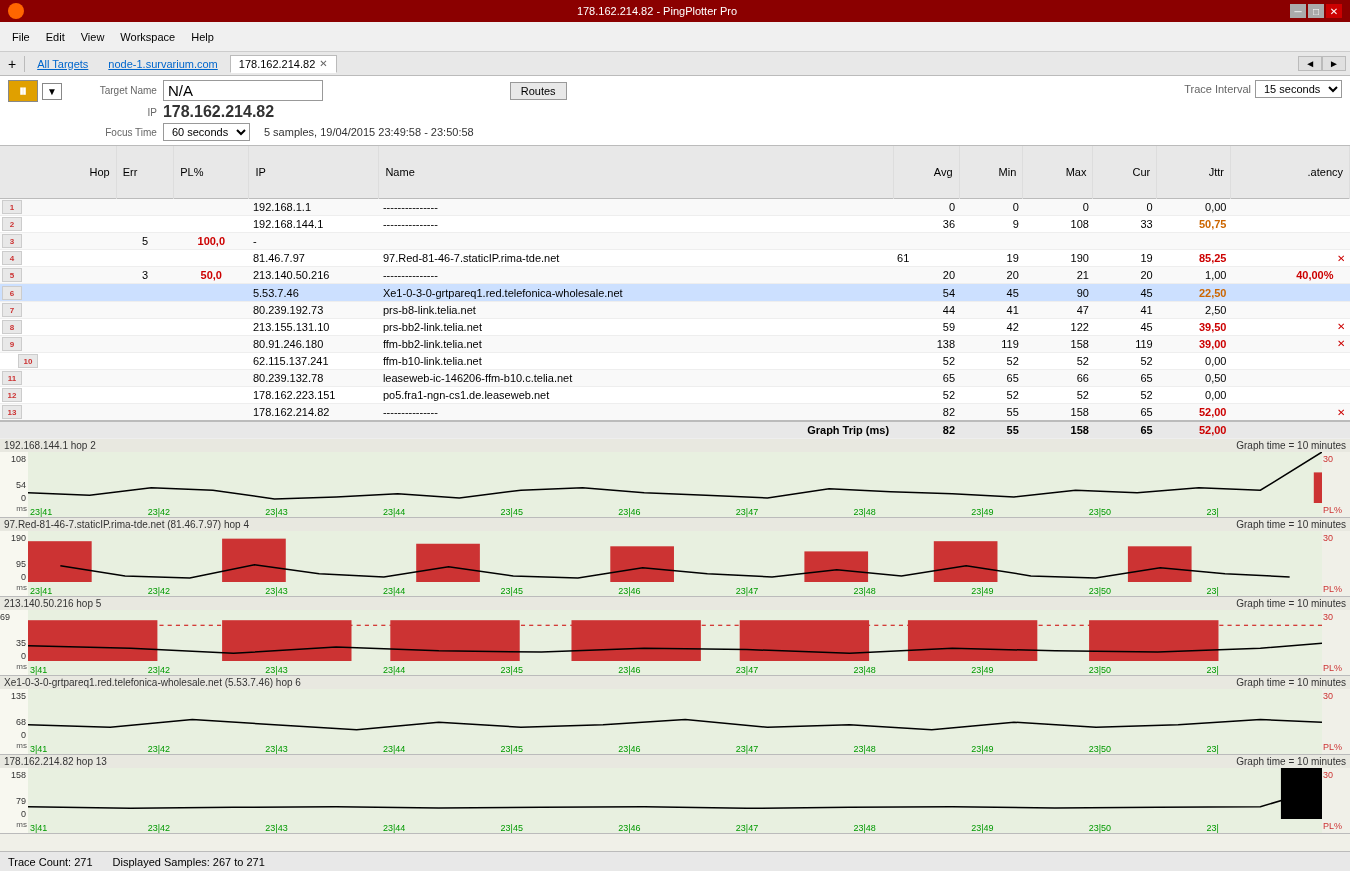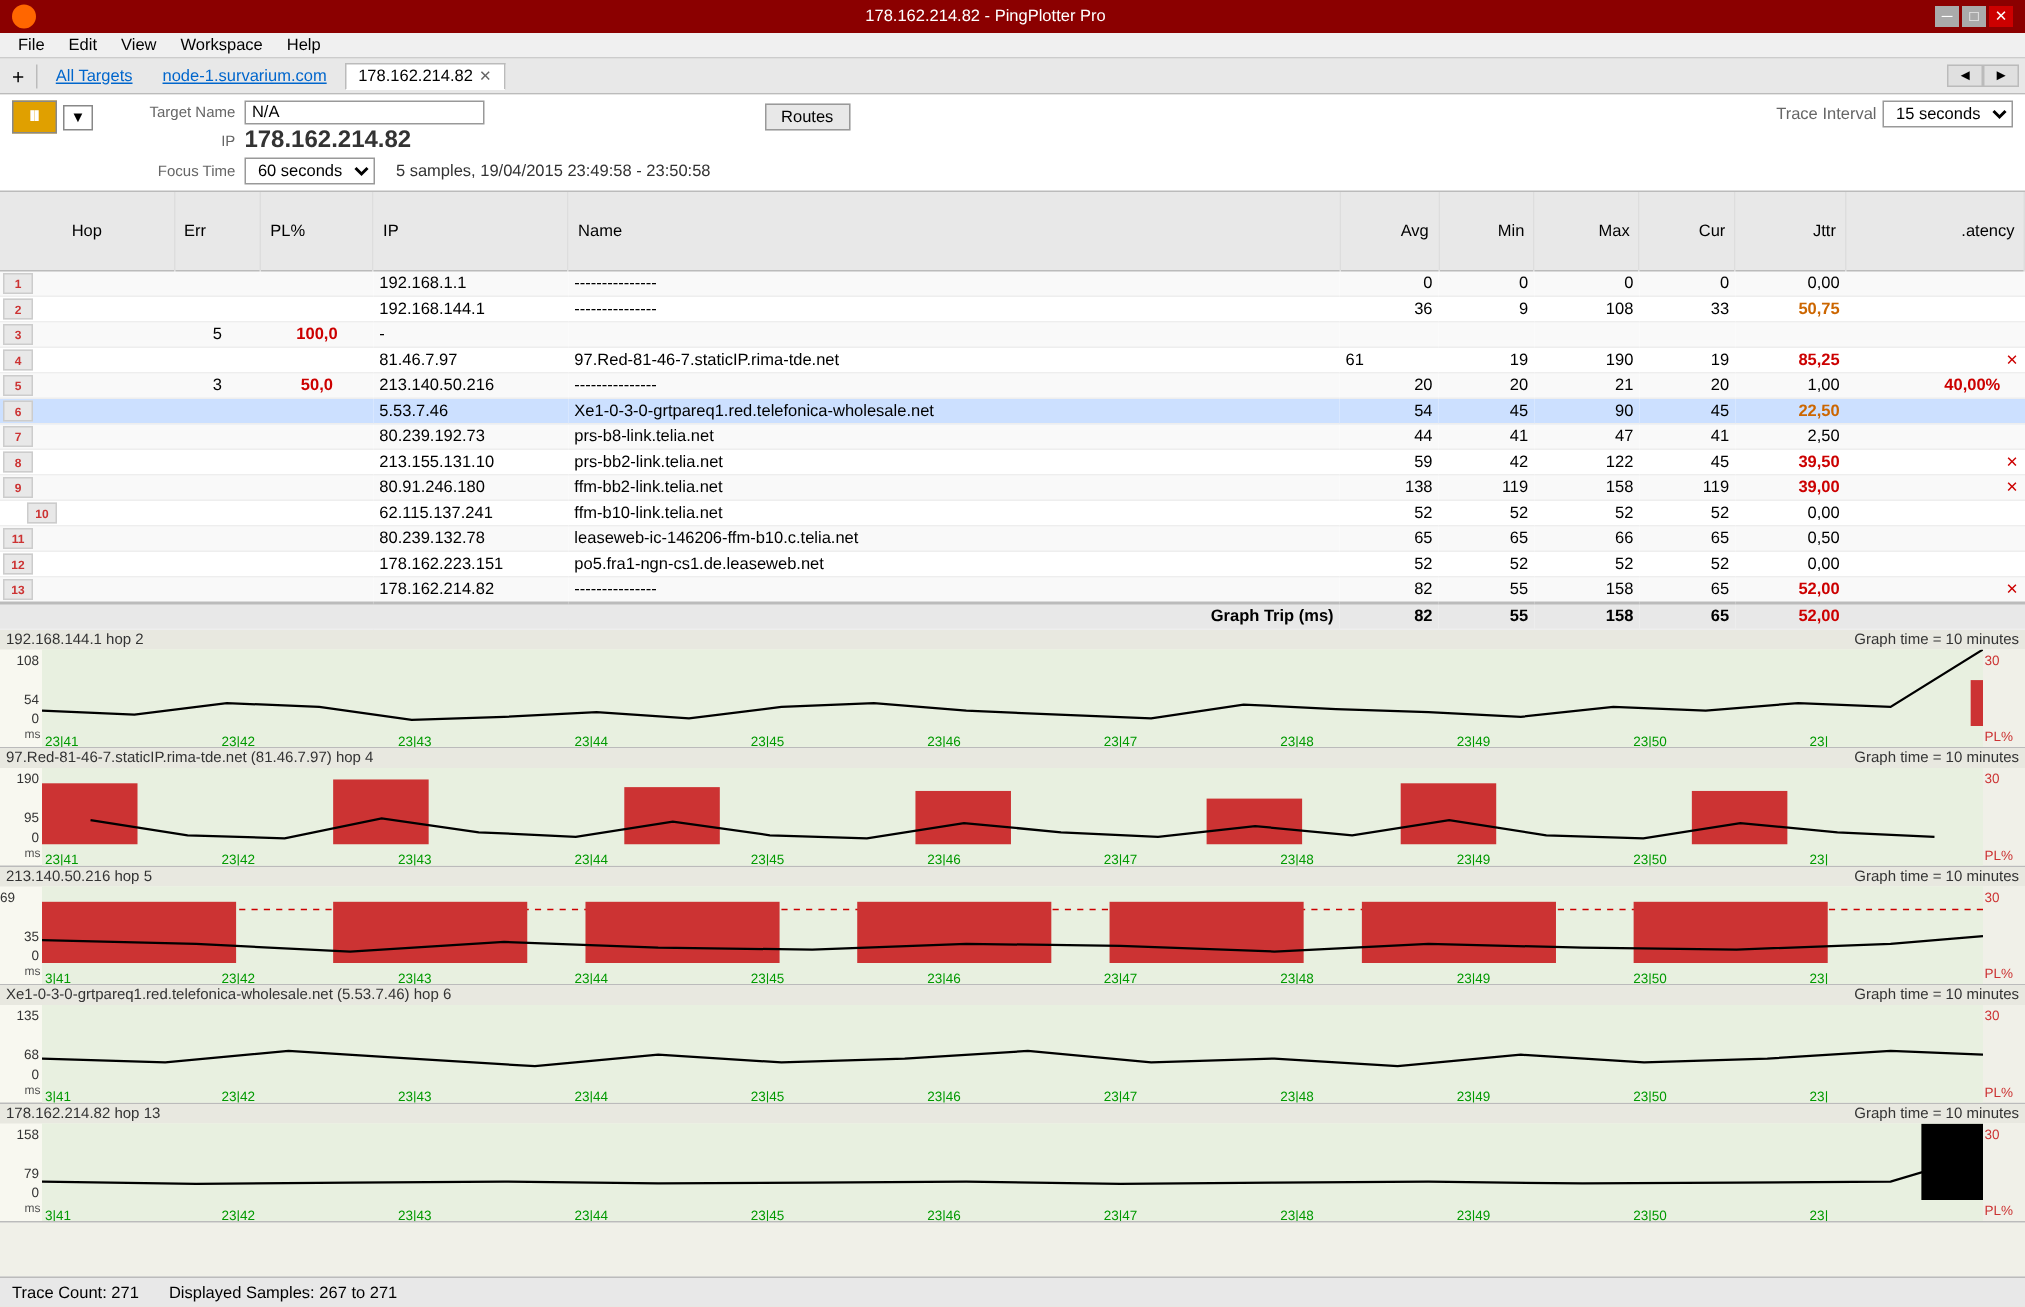--- a/index.html
+++ b/index.html
@@ -102,21 +102,21 @@
 <div id="title-bar">
   <span style="width:16px;height:16px;background:#ff6600;border-radius:50%;display:inline-block;"></span>
   <span style="flex:1;text-align:center;font-size:11px;color:white;">178.162.214.82 - PingPlotter Pro</span>
   <div style="display:flex;gap:2px;">
     <button style="background:#aaa;border:none;color:white;width:16px;height:14px;font-size:10px;cursor:pointer;">─</button>
     <button style="background:#aaa;border:none;color:white;width:16px;height:14px;font-size:10px;cursor:pointer;">□</button>
     <button style="background:#c00;border:none;color:white;width:16px;height:14px;font-size:10px;cursor:pointer;">✕</button>
   </div>
 </div>
 
-<div id="menu-bar" style="background:#f0f0f0;height:17px;display:flex;align-items:center;padding:0 4px;border-bottom:1px solid #ccc;">
+<div id="menu-bar" style="background:#f0f0f0;height:30px;display:flex;align-items:center;padding:0 4px;border-bottom:1px solid #ccc;">
   <span style="padding:2px 8px;cursor:pointer;font-size:11px;">File</span>
   <span style="padding:2px 8px;cursor:pointer;font-size:11px;">Edit</span>
   <span style="padding:2px 8px;cursor:pointer;font-size:11px;">View</span>
   <span style="padding:2px 8px;cursor:pointer;font-size:11px;">Workspace</span>
   <span style="padding:2px 8px;cursor:pointer;font-size:11px;">Help</span>
 </div>
 
 <div id="tab-bar" style="background:#e8e8e8;height:24px;display:flex;align-items:center;padding:0 4px;border-bottom:1px solid #bbb;gap:4px;">
   <span style="font-size:14px;cursor:pointer;padding:0 4px;">+</span>
   <span style="width:1px;height:16px;background:#bbb;"></span>
@@ -133,21 +133,21 @@
 </div>
 
 <div id="info-panel" style="background:white;padding:4px 8px;display:flex;align-items:flex-start;border-bottom:1px solid #bbb;position:relative;">
   <div style="display:flex;align-items:center;gap:4px;margin-right:8px;">
     <button style="background:#e0a000;border:1px solid #888;padding:2px 10px;cursor:pointer;font-size:16px;font-weight:bold;color:white;line-height:1;">⏸</button>
     <button style="background:white;border:1px solid #888;padding:2px 4px;cursor:pointer;font-size:10px;">▼</button>
   </div>
   <div style="display:flex;flex-direction:column;gap:2px;margin-right:16px;">
     <div style="display:flex;align-items:center;gap:6px;">
       <span style="color:#666;font-size:10px;width:75px;text-align:right;">Target Name</span>
-      <input style="font-size: 11px; border: 1px solid rgb(153, 153, 153); padding: 1px 4px; width: 160px;" value="N/A">
+      <input style="font-size: 15px; border: 1px solid rgb(153, 153, 153); padding: 1px 4px; width: 160px;" value="N/A">
     </div>
     <div style="display:flex;align-items:center;gap:6px;">
       <span style="color:#666;font-size:10px;width:75px;text-align:right;">IP</span>
       <span style="font-size:16px;font-weight:bold;color:#333;">178.162.214.82</span>
     </div>
     <div style="display:flex;align-items:center;gap:6px;">
       <span style="color:#666;font-size:10px;width:75px;text-align:right;">Focus Time</span>
       <select style="font-size:11px;border:1px solid #999;padding:1px 4px;background:white;cursor:pointer;">
         <option>60 seconds</option>
         <option>5 minutes</option>
@@ -172,21 +172,21 @@
         <option>60 seconds</option>
       </select>
     </div>
   </div>
 </div>
 
 <div id="main-table-wrapper" style="background:white;overflow:hidden;">
   <table id="main-table" style="width:100%;border-collapse:collapse;font-size:11px;">
     <thead>
       <tr style="background:#e8e8e8;border-bottom:1px solid #bbb;">
-        <th style="padding:20px 6px;text-align:center;font-weight:normal;border-right:1px solid #ddd;white-space:nowrap;">Hop</th>
+        <th style="padding:20px 6px;text-align:right;font-weight:normal;border-right:1px solid #ddd;white-space:nowrap;">Hop</th>
         <th style="padding:2px 6px;text-align:left;font-weight:normal;border-right:1px solid #ddd;">Err</th>
         <th style="padding:2px 6px;text-align:left;font-weight:normal;border-right:1px solid #ddd;">PL%</th>
         <th style="padding:2px 6px;text-align:left;font-weight:normal;border-right:1px solid #ddd;width:130px;">IP</th>
         <th style="padding:2px 6px;text-align:left;font-weight:normal;border-right:1px solid #ddd;">Name</th>
         <th style="padding:2px 6px;text-align:right;font-weight:normal;border-right:1px solid #ddd;">Avg</th>
         <th style="padding:2px 6px;text-align:right;font-weight:normal;border-right:1px solid #ddd;">Min</th>
         <th style="padding:2px 6px;text-align:right;font-weight:normal;border-right:1px solid #ddd;">Max</th>
         <th style="padding:2px 6px;text-align:right;font-weight:normal;border-right:1px solid #ddd;">Cur</th>
         <th style="padding:2px 6px;text-align:right;font-weight:normal;border-right:1px solid #ddd;">Jttr</th>
         <th style="padding:2px 6px;text-align:right;font-weight:normal;">.atency</th>

